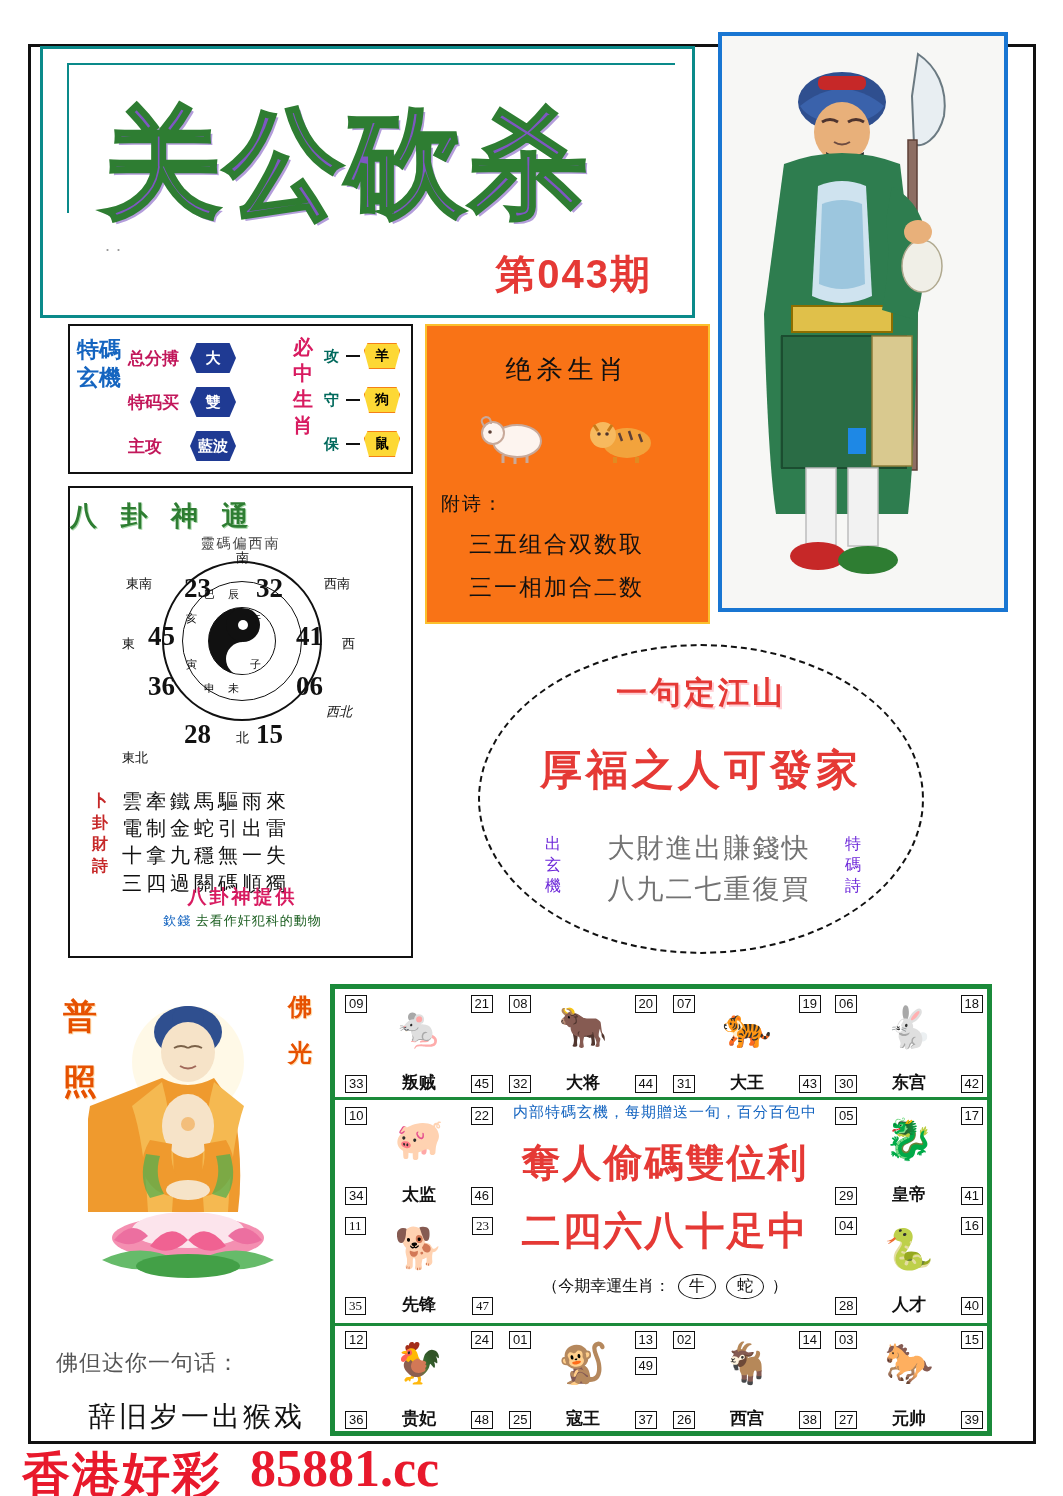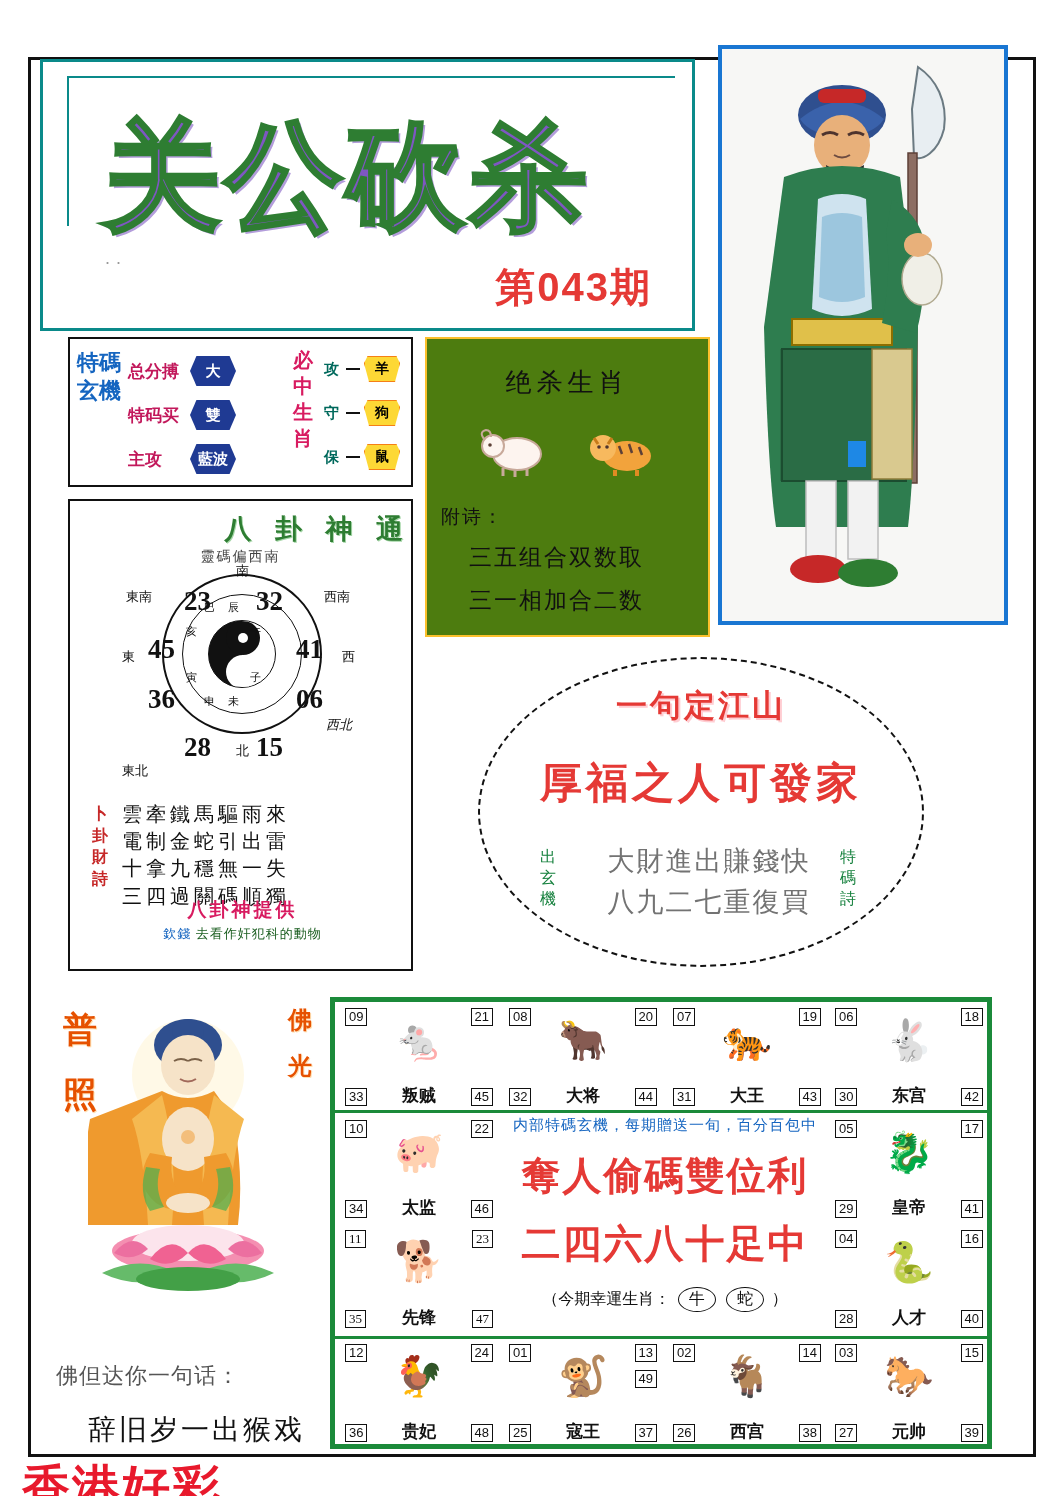--- a/index.html
+++ b/index.html
@@ -7,21 +7,21 @@
     margin: 0;
     width: 1063px;
     height: 1496px;
     background: #ffffff;
     font-family: "Liberation Sans", sans-serif;
     position: relative;
     overflow: hidden;
   }
   .page {
     position: absolute;
-    left: 0; top: 17px;
+    left: 0; top: 4px;
     width: 1063px; height: 1244px;
     background: #fff;
   }
   .outer-frame {
     position: absolute;
     left: 28px; top: 40px;
     width: 1008px; height: 1400px;
     border: 3px solid #111;
     background: #fff;
   }
@@ -168,21 +168,21 @@
 
   
   .bagua-box {
     position: absolute;
     left: 68px; top: 482px;
     width: 345px; height: 472px;
     border: 2px solid #111;
     background: #fff;
   }
   .bagua-title {
-    text-align: right;
+    text-align: left;
     margin-top: 10px;
     font-size: 27px;
     font-weight: bold;
     color: #2e7d32;
     letter-spacing: 8px;
     text-shadow: 1px 1px 0 #a5d6a7;
   }
   .bagua-sub {
     text-align: center;
     font-size: 14px;
@@ -299,21 +299,21 @@
     letter-spacing: 1px;
   }
   .poem-foot2 .blue { color: #1565c0; }
 
   
   .kill-box {
     position: absolute;
     left: 425px; top: 320px;
     width: 285px; height: 300px;
     border: 2px solid #fbc02d;
-    background: #4d7c0f;
+    background: #f97316;
   }
   .kill-title {
     text-align: center;
     margin-top: 26px;
     font-size: 26px;
     color: #111;
     letter-spacing: 5px;
   }
   .kill-animals {
     display: flex;
@@ -359,23 +359,23 @@
     font-weight: bold;
     color: #e53935;
     letter-spacing: 4px;
     font-family: "DejaVu Serif", serif;
   }
   .ell-side-l, .ell-side-r {
     position: absolute;
     top: 188px;
     width: 26px;
     font-size: 16px;
-    color: #15803d;
+    color: #6d28d9;
     line-height: 1.3;
-    text-align: left;
+    text-align: center;
   }
   .ell-side-l { left: 60px; }
   .ell-side-r { right: 56px; }
   .ell-lines {
     position: absolute;
     left: 104px; top: 182px;
     width: 250px;
     text-align: center;
   }
   .ell-line {
@@ -884,14 +884,15 @@
           <span class="oval">牛</span>
           <span class="oval">蛇</span>
           <span>）</span>
         </div>
       </div>
     </div>
   </div>
 
   <div class="footer">
     <span class="fw1">香港好彩</span>
+    <span class="fw2">85881.cc</span>
   </div>
 </div>
 
 </body></html>

